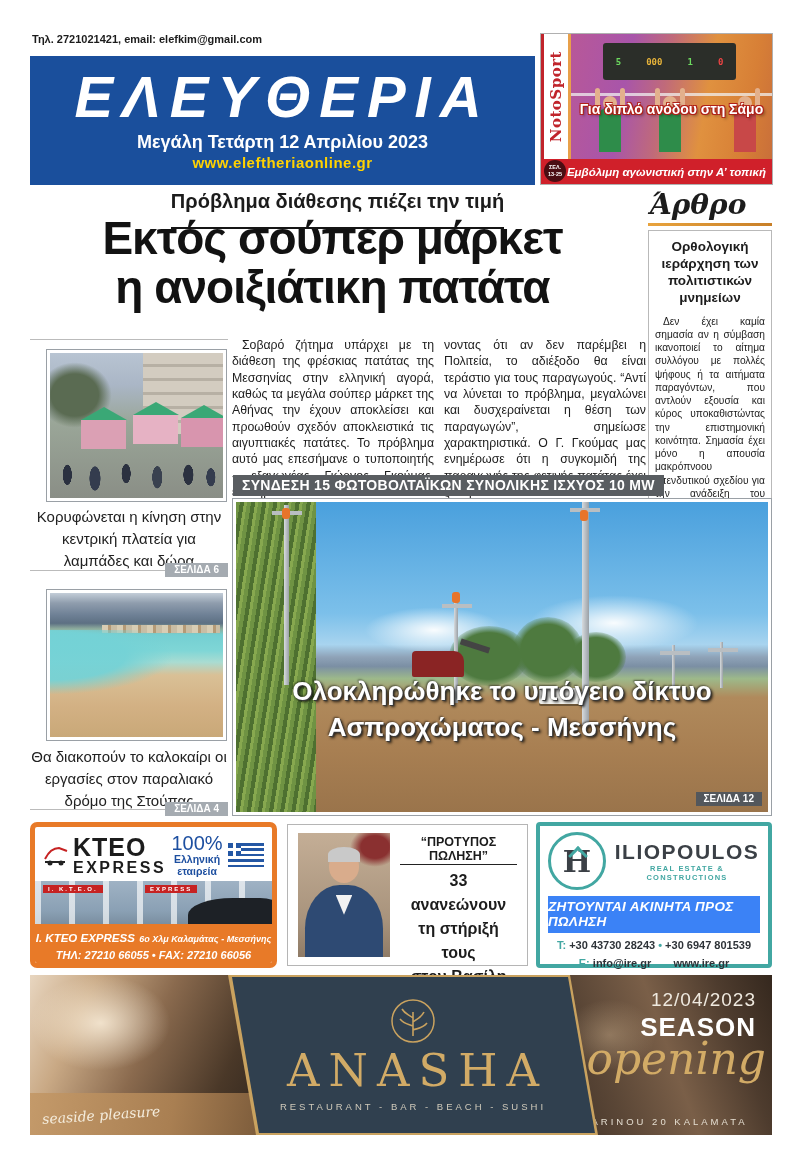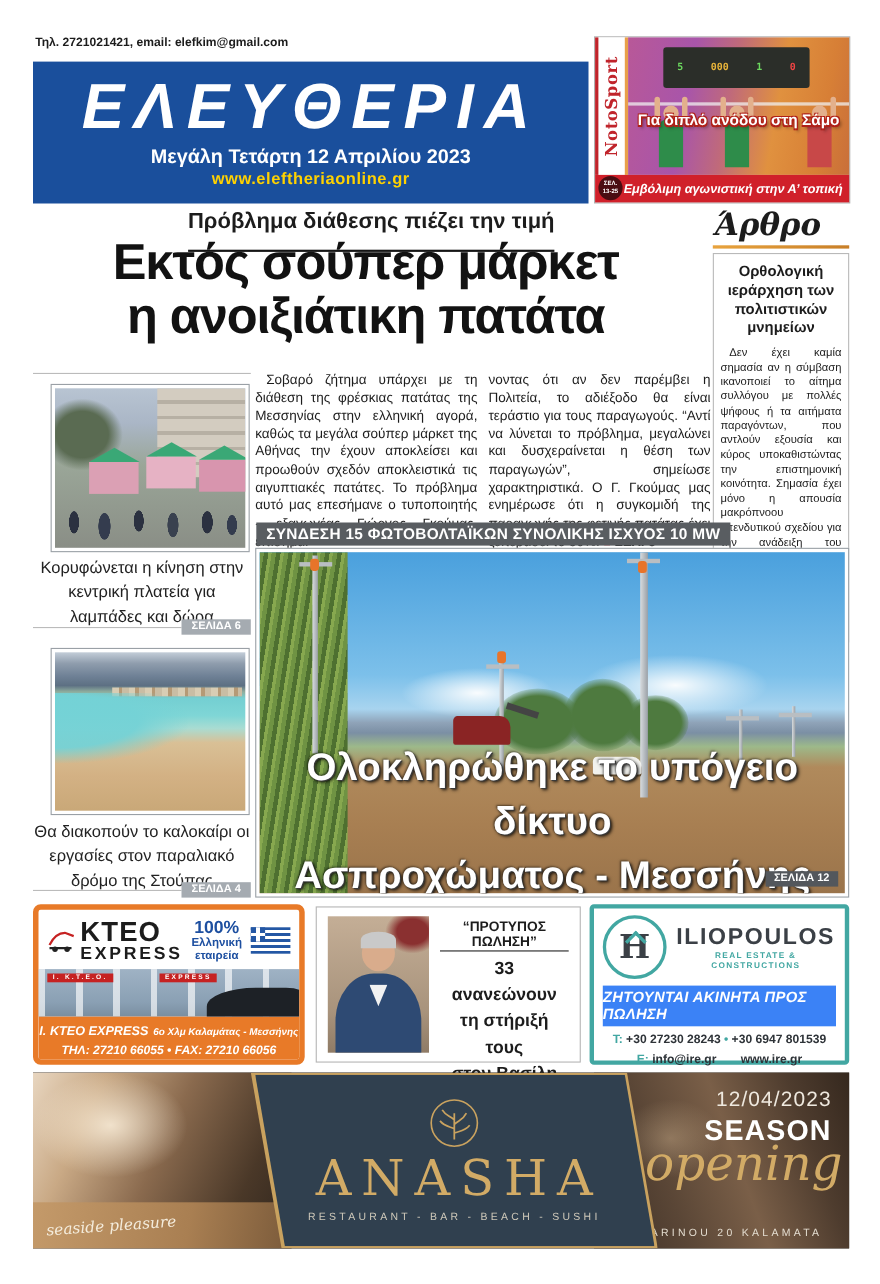--- a/index.html
+++ b/index.html
@@ -118,33 +118,33 @@
   .treeblob{position:absolute;border-radius:50%;background:radial-gradient(#4e7a3f 55%,rgba(78,122,63,0) 75%);}
   .grass{position:absolute;left:0;top:0;width:15%;height:100%;
       background:repeating-linear-gradient(99deg,#6f9343 0 4px,#4e7030 4px 8px,#87a84f 8px 11px);}
   .pole{position:absolute;background:linear-gradient(90deg,#d7dbde,#9aa0a6);width:5px;}
   .pole::before{content:'';position:absolute;top:6px;left:-12px;width:30px;height:4px;background:#b9bec2;}
   .worker{position:absolute;width:8px;height:11px;background:#e8742a;border-radius:3px;}
   .excv{position:absolute;left:33%;top:48%;width:52px;height:26px;background:#8a2424;border-radius:4px 10px 2px 2px;}
   .excv::before{content:'';position:absolute;right:-26px;top:-8px;width:30px;height:6px;background:#444;transform:rotate(18deg);}
   .pickup{position:absolute;left:57%;top:60%;width:44px;height:16px;background:#f2f2ee;border-radius:4px 8px 2px 2px;box-shadow:0 2px 0 #6b5436;}
   #mp-headline{position:absolute;left:0;right:0;top:55%;text-align:center;color:#fff;font-weight:800;
-      font-size:35px;line-height:1.4;
+      font-size:26px;line-height:1.4;
       text-shadow:1px 1px 0 #3a3a3a,2px 2px 3px rgba(0,0,0,.85),-1px -1px 2px rgba(0,0,0,.5);}
   #mp-badge{position:absolute;right:6px;bottom:6px;background:#53575c;color:#fff;font-weight:800;
       font-size:10px;padding:1px 8px 2px;}
 
   
   #kteo{left:30px;top:822px;width:247px;height:146px;border:5px solid #e87a28;border-radius:7px;
         background:#fff;box-sizing:border-box;display:flex;flex-direction:column;overflow:hidden;}
   #kteo-head{height:52px;display:flex;align-items:center;justify-content:space-between;padding:2px 8px 0;}
   #kteo-brand .l1{font-size:25px;font-weight:900;letter-spacing:1px;line-height:1;}
   #kteo-brand .l2{font-size:16px;font-weight:800;letter-spacing:2.5px;line-height:1;}
   #kteo-mid{text-align:center;color:#1d4fa0;line-height:1.1;}
-  #kteo-mid .pct{font-size:16px;font-weight:700;}
+  #kteo-mid .pct{font-size:20px;font-weight:400;}
   #kteo-mid .gr{font-size:10.5px;font-weight:bold;}
   .flag{width:36px;height:24px;position:relative;
       background:repeating-linear-gradient(to bottom,#2457a4 0 2.7px,#fff 2.7px 5.4px);}
   .flag::before{content:'';position:absolute;left:0;top:0;width:13px;height:13px;
       background:linear-gradient(to right,transparent 0 5px,#fff 5px 8px,transparent 8px),
                  linear-gradient(to bottom,transparent 0 5px,#fff 5px 8px,transparent 8px),#2457a4;}
   #kteo-photo{flex:1;position:relative;overflow:hidden;
       background:linear-gradient(#9fb2c4 0%,#8aa0b4 70%,#7a8ea0 100%);}
   #kteo-photo .cols{position:absolute;inset:0;
       background:repeating-linear-gradient(90deg,rgba(255,255,255,.65) 0 6px,transparent 6px 34px);}
@@ -416,21 +416,21 @@
       <span class="roof"></span>
     </div>
     <div id="ilio-brandcol">
       <div id="ilio-brand">ILIOPOULOS</div>
       <div id="ilio-sub">REAL ESTATE &amp; CONSTRUCTIONS</div>
     </div>
   </div>
   <div id="ilio-banner">ΖΗΤΟΥΝΤΑΙ ΑΚΙΝΗΤΑ ΠΡΟΣ ΠΩΛΗΣΗ</div>
   <div class="ilio-line">
     <span class="teal">T:</span>
-    <span>+30 27230 28243</span>
+    <span>+30 43730 28243</span>
     <span class="teal">•</span>
     <span>+30 6947 801539</span>
   </div>
   <div class="ilio-line">
     <span class="teal">E:</span>
     <span>info@ire.gr</span>
     <span class="gap"></span>
     <span>www.ire.gr</span>
   </div>
 </div>

